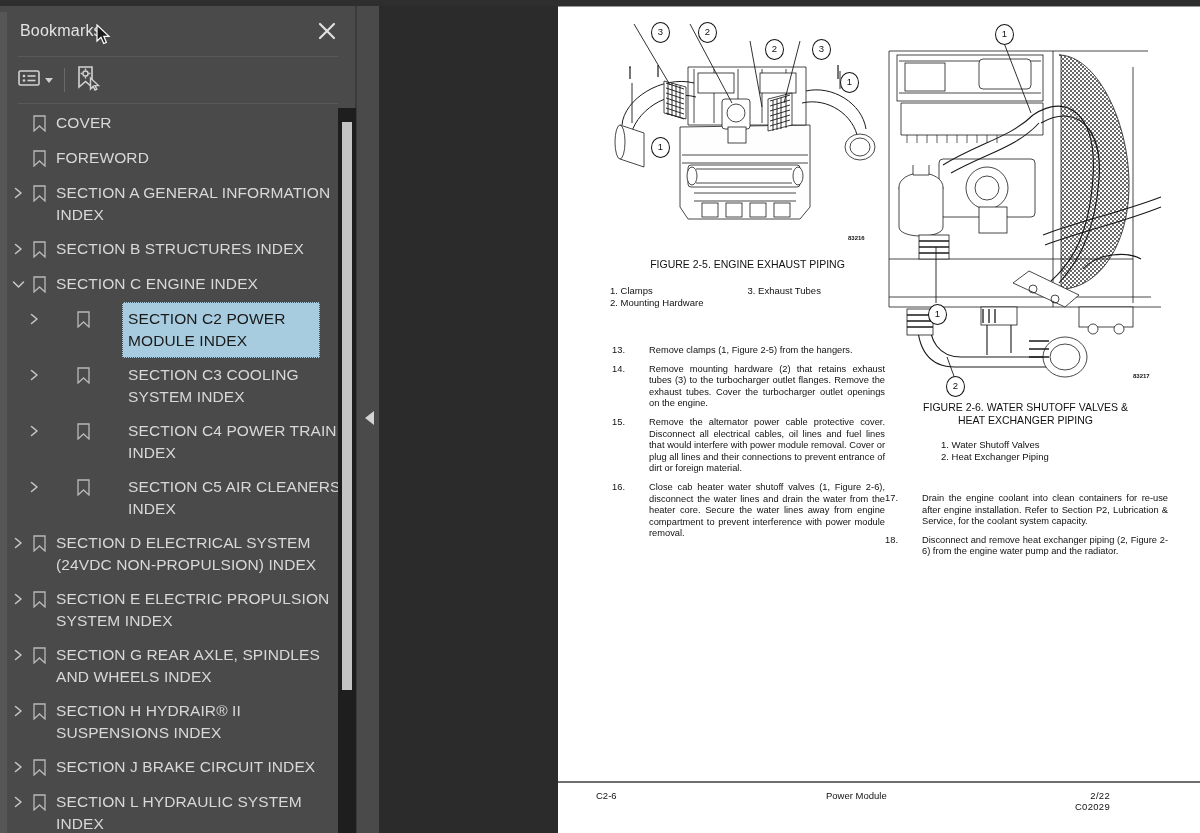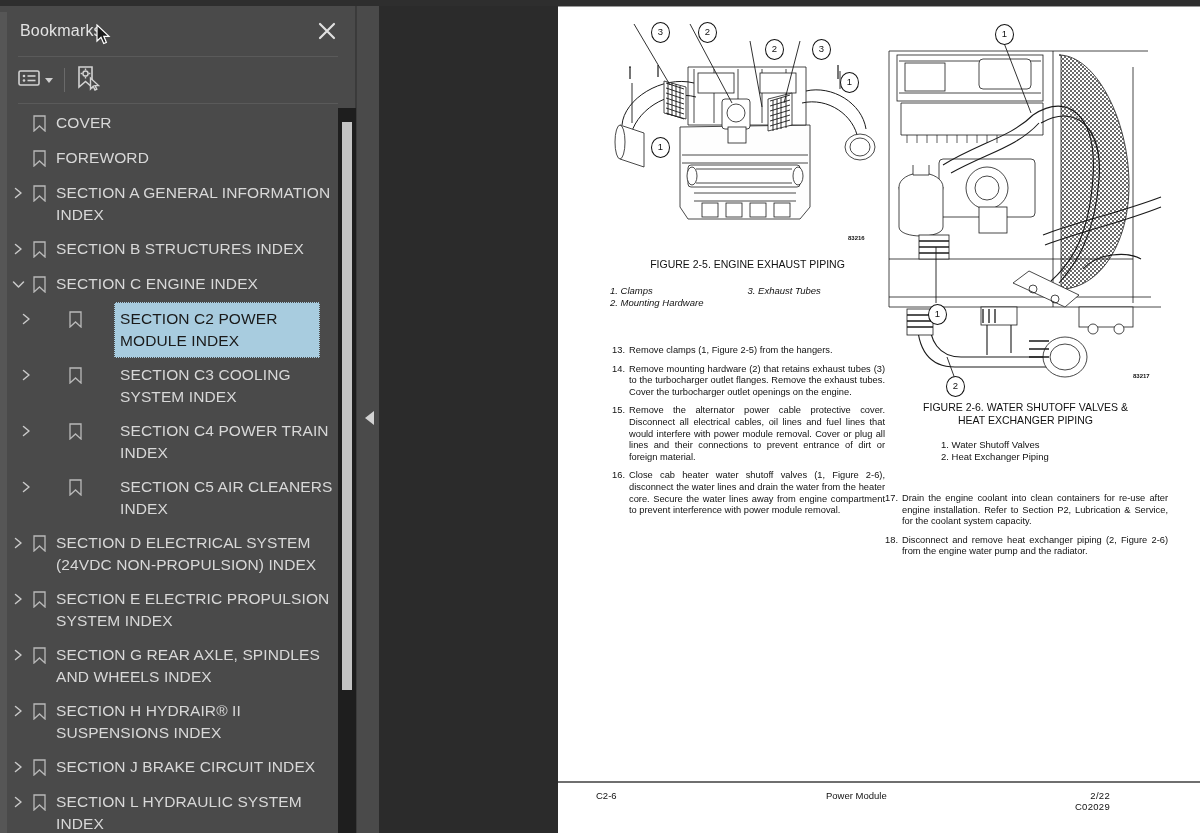--- a/index.html
+++ b/index.html
@@ -106,21 +106,21 @@
     font-family: "Liberation Sans", sans-serif;
   }
   .bm-row.selected .bm-label {
     background: #a8ccdf;
     color: #1a1a1a;
     outline: 1px dotted #4a4a4a;
     outline-offset: -1px;
     margin-right: 36px;
   }
   .lvl0 { padding-left: 8px; }
-  .lvl1 { padding-left: 16px; gap: 28px; }
+  .lvl1 { padding-left: 24px; gap: 28px; }
 
   
   .pscroll-track {
     position: absolute; left: 338px; top: 108px; width: 18px; height: 725px;
     background: #1e1e1e;
   }
   .pscroll-thumb {
     position: absolute; left: 342px; top: 122px; width: 10px; height: 568px;
     background: #c4c4c4;
   }
@@ -185,21 +185,21 @@
   .steps { margin-top: 10px; }
   .step {
     display: flex;
     font-size: 9.3px;
     line-height: 11.6px;
     margin-bottom: 7px;
     font-family: "Liberation Sans", sans-serif;
     color: #111;
   }
   .step-n { flex: 0 0 15px; text-align: right; padding-right: 4px; }
-  .step-t { flex: 1 1 auto; text-align: justify; }
+  .step-t { flex: 1 1 auto; text-align: justify; margin-left: 20px; }
 
   .pg-footer-rule {
     position: absolute; left: 0; top: 774px; width: 642px; height: 2px;
     background: #6f6f6f;
   }
   .pg-footer {
     position: absolute; left: 0; top: 781px; width: 552px; height: 20px;
     font-size: 9.5px; color: #111;
     font-family: "Liberation Sans", sans-serif;
   }
@@ -550,21 +550,21 @@
         <div class="callout" style="left:155px; top:32px;">2</div>
         <div class="callout" style="left:202px; top:32px;">3</div>
         <div class="callout" style="left:41px;  top:130px;">1</div>
         <div class="callout" style="left:230px; top:65px;">1</div>
 
         <div class="fig-num" style="left:238px; top:228px;">83216</div>
       </div>
 
       <div class="fig-caption" style="margin-top:6px;">FIGURE 2-5. ENGINE EXHAUST PIPING</div>
 
-      <div class="legend legend-2col" style="margin-top:14px;font-style:italic;">
+      <div class="legend legend-2col" style="margin-top:14px;">
         <div>
           <div>1. Clamps</div>
           <div>2. Mounting Hardware</div>
         </div>
         <div>
           <div>3. Exhaust Tubes</div>
         </div>
       </div>
 
       <div class="steps" id="steps-left" style="margin-top:36px;">

